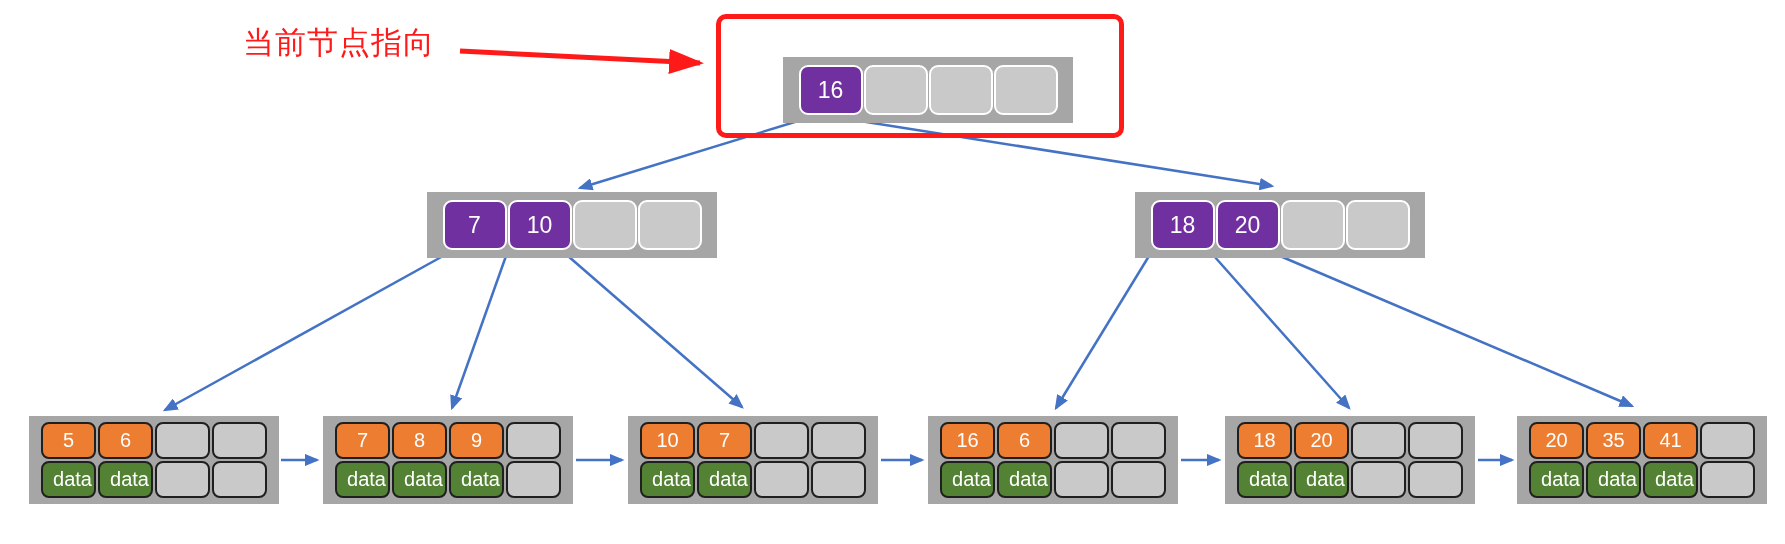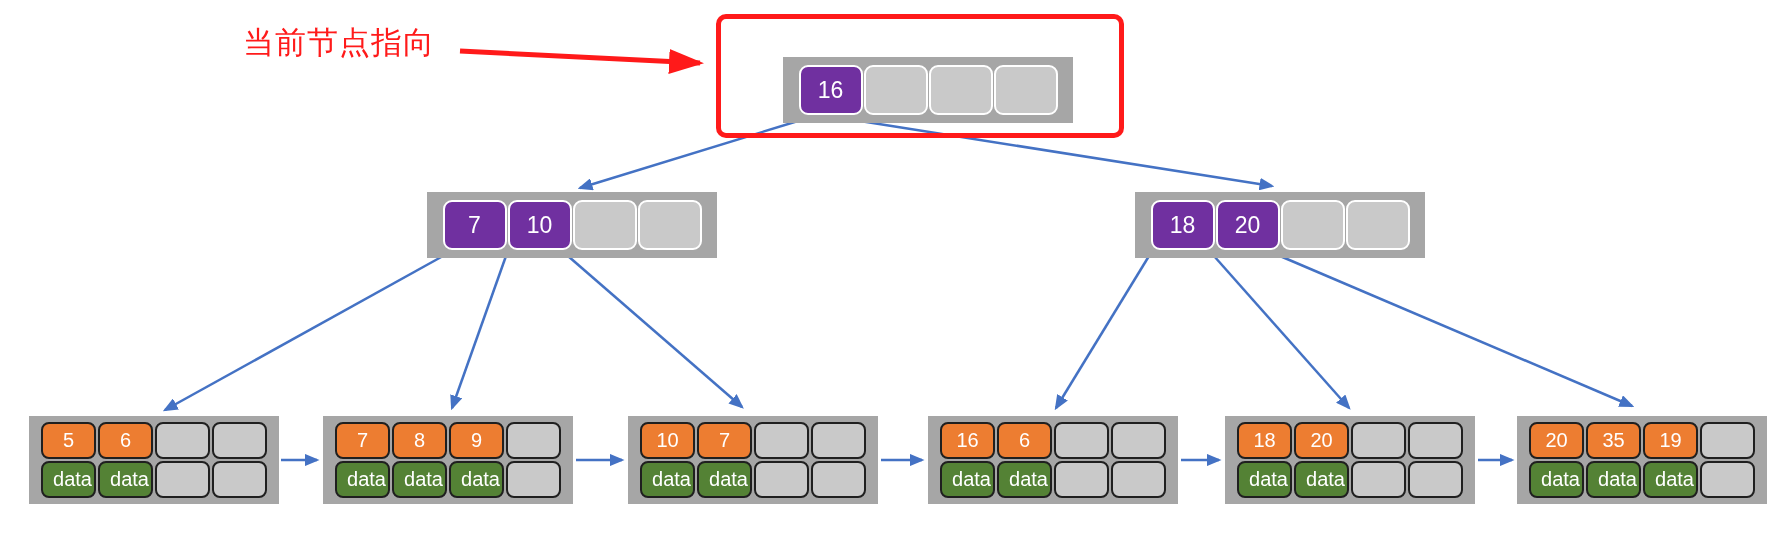--- a/index.html
+++ b/index.html
@@ -162,18 +162,18 @@
       <div class="lcell"></div>
       <div class="lcell"></div>
       <div class="lcell"></div>
       <div class="lcell"></div>
     </div>
   <div class="leaf" id="node-leaf-5">
       <div class="lcell key">20</div>
       <div class="lcell data">data</div>
       <div class="lcell key">35</div>
       <div class="lcell data">data</div>
-      <div class="lcell key">19</div>
+      <div class="lcell key">41</div>
       <div class="lcell data">data</div>
       <div class="lcell"></div>
       <div class="lcell"></div>
     </div>
 </div>
 
 </body></html>

